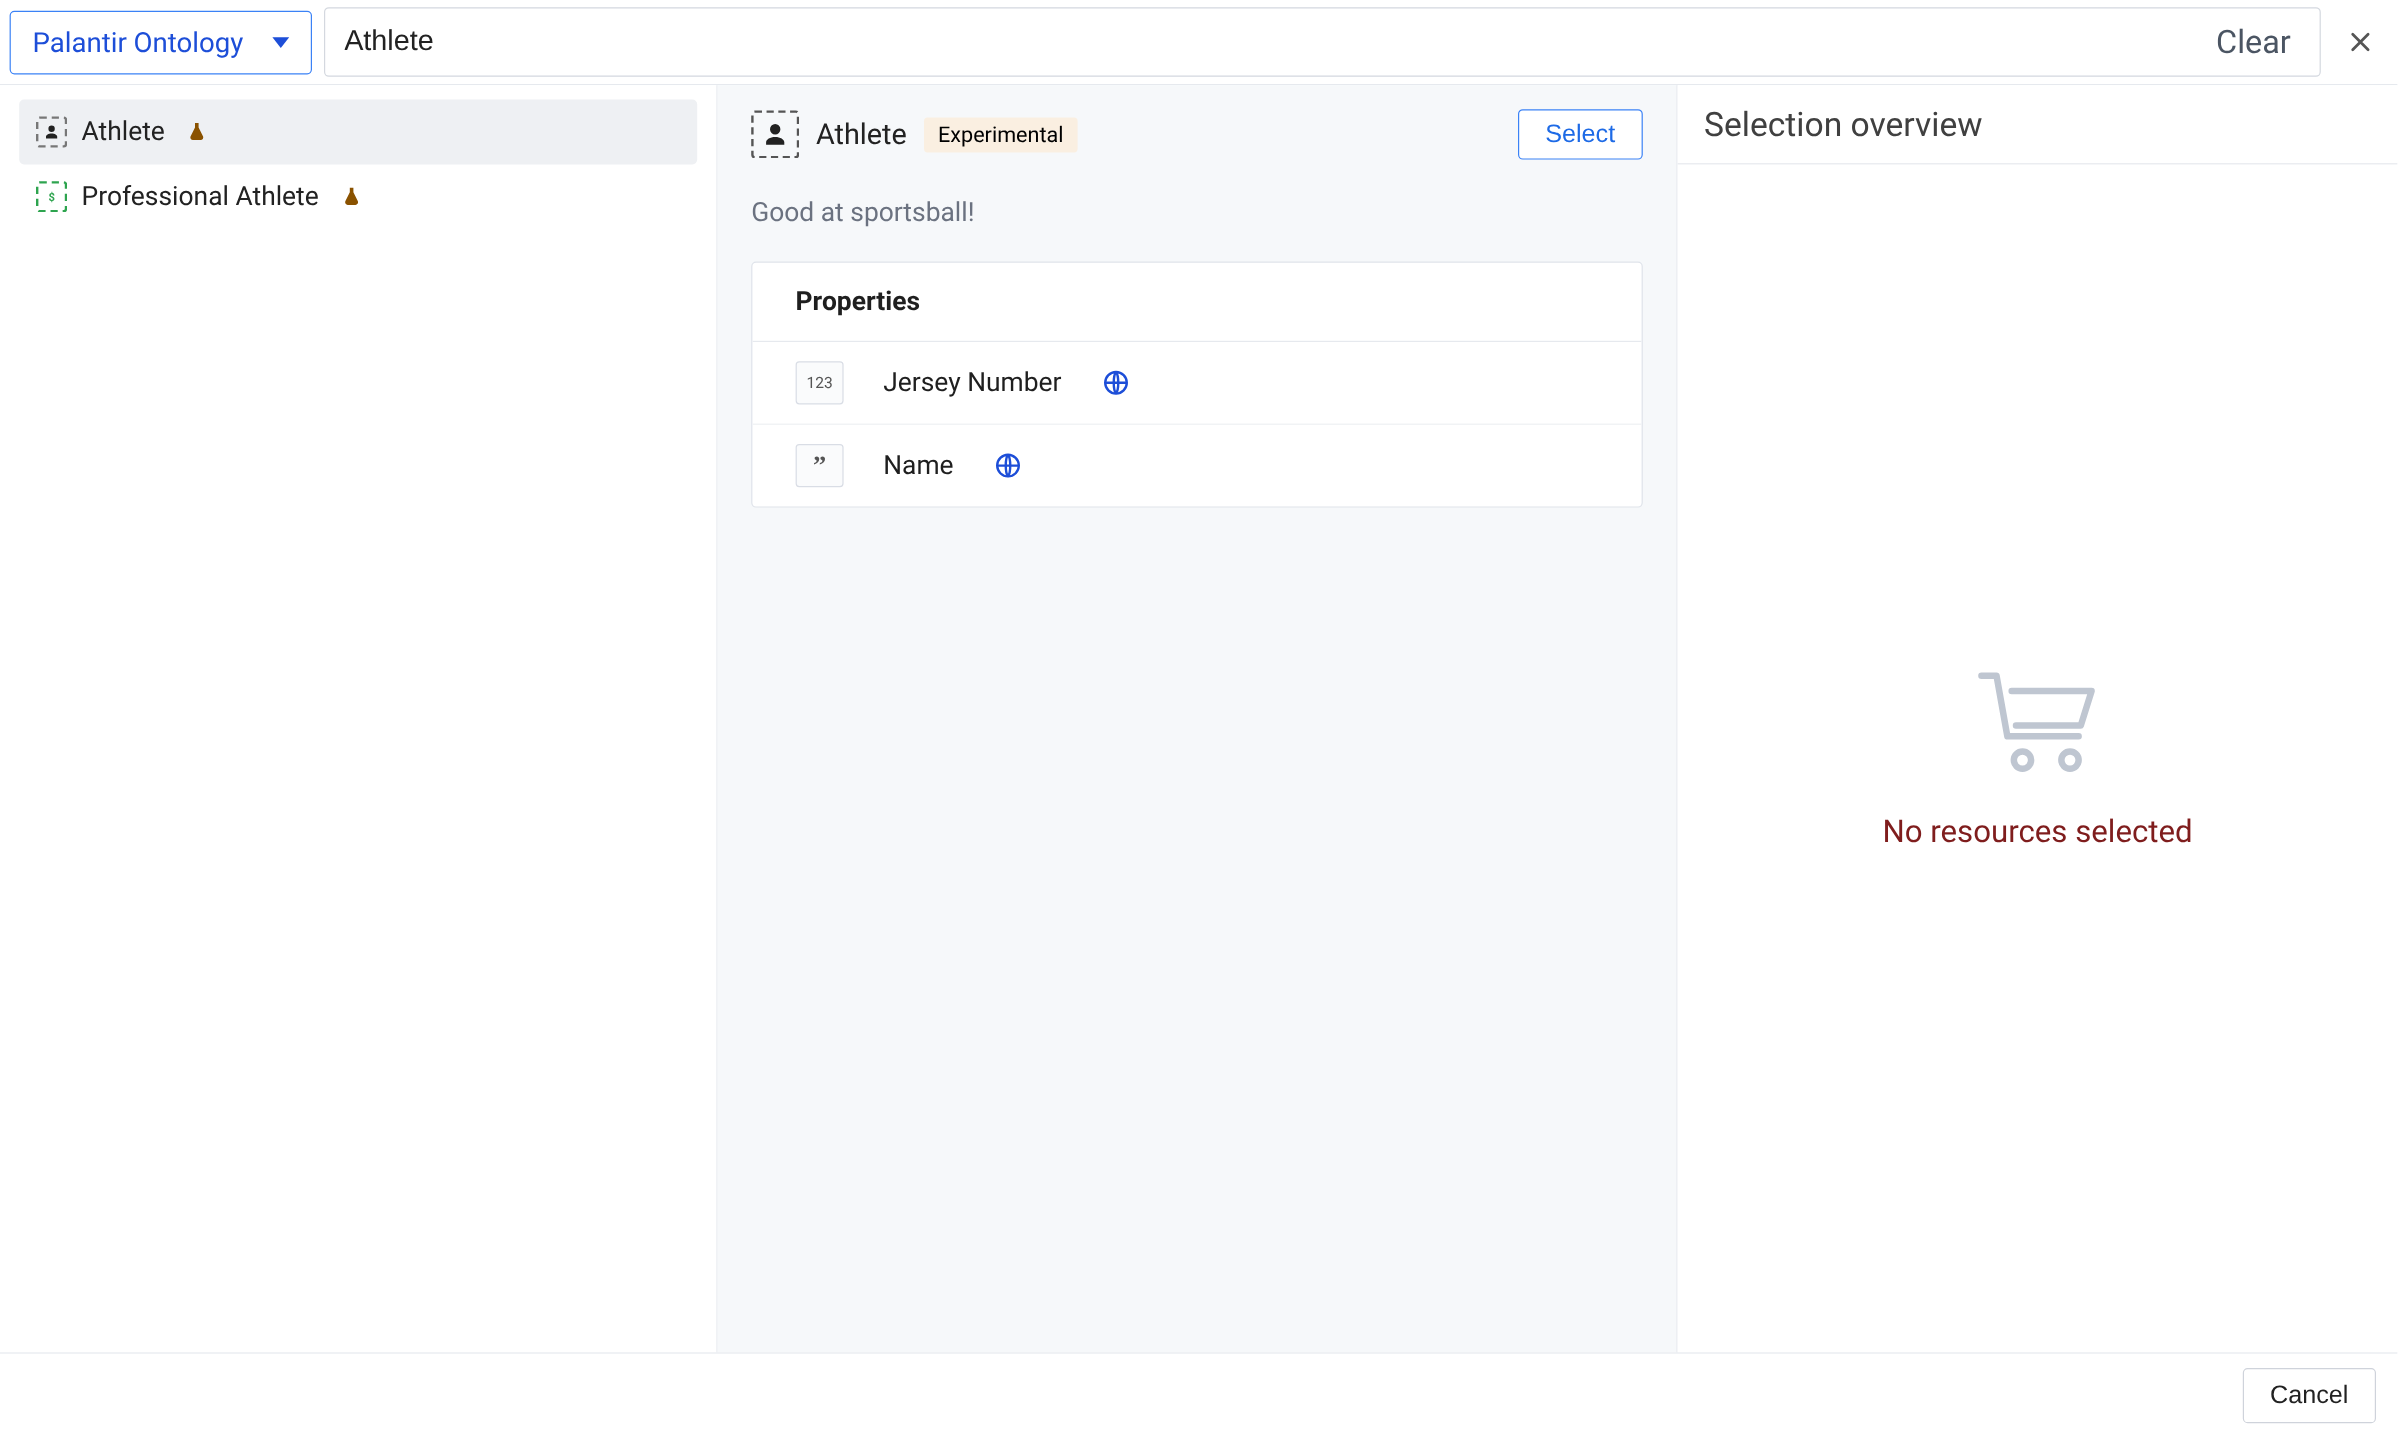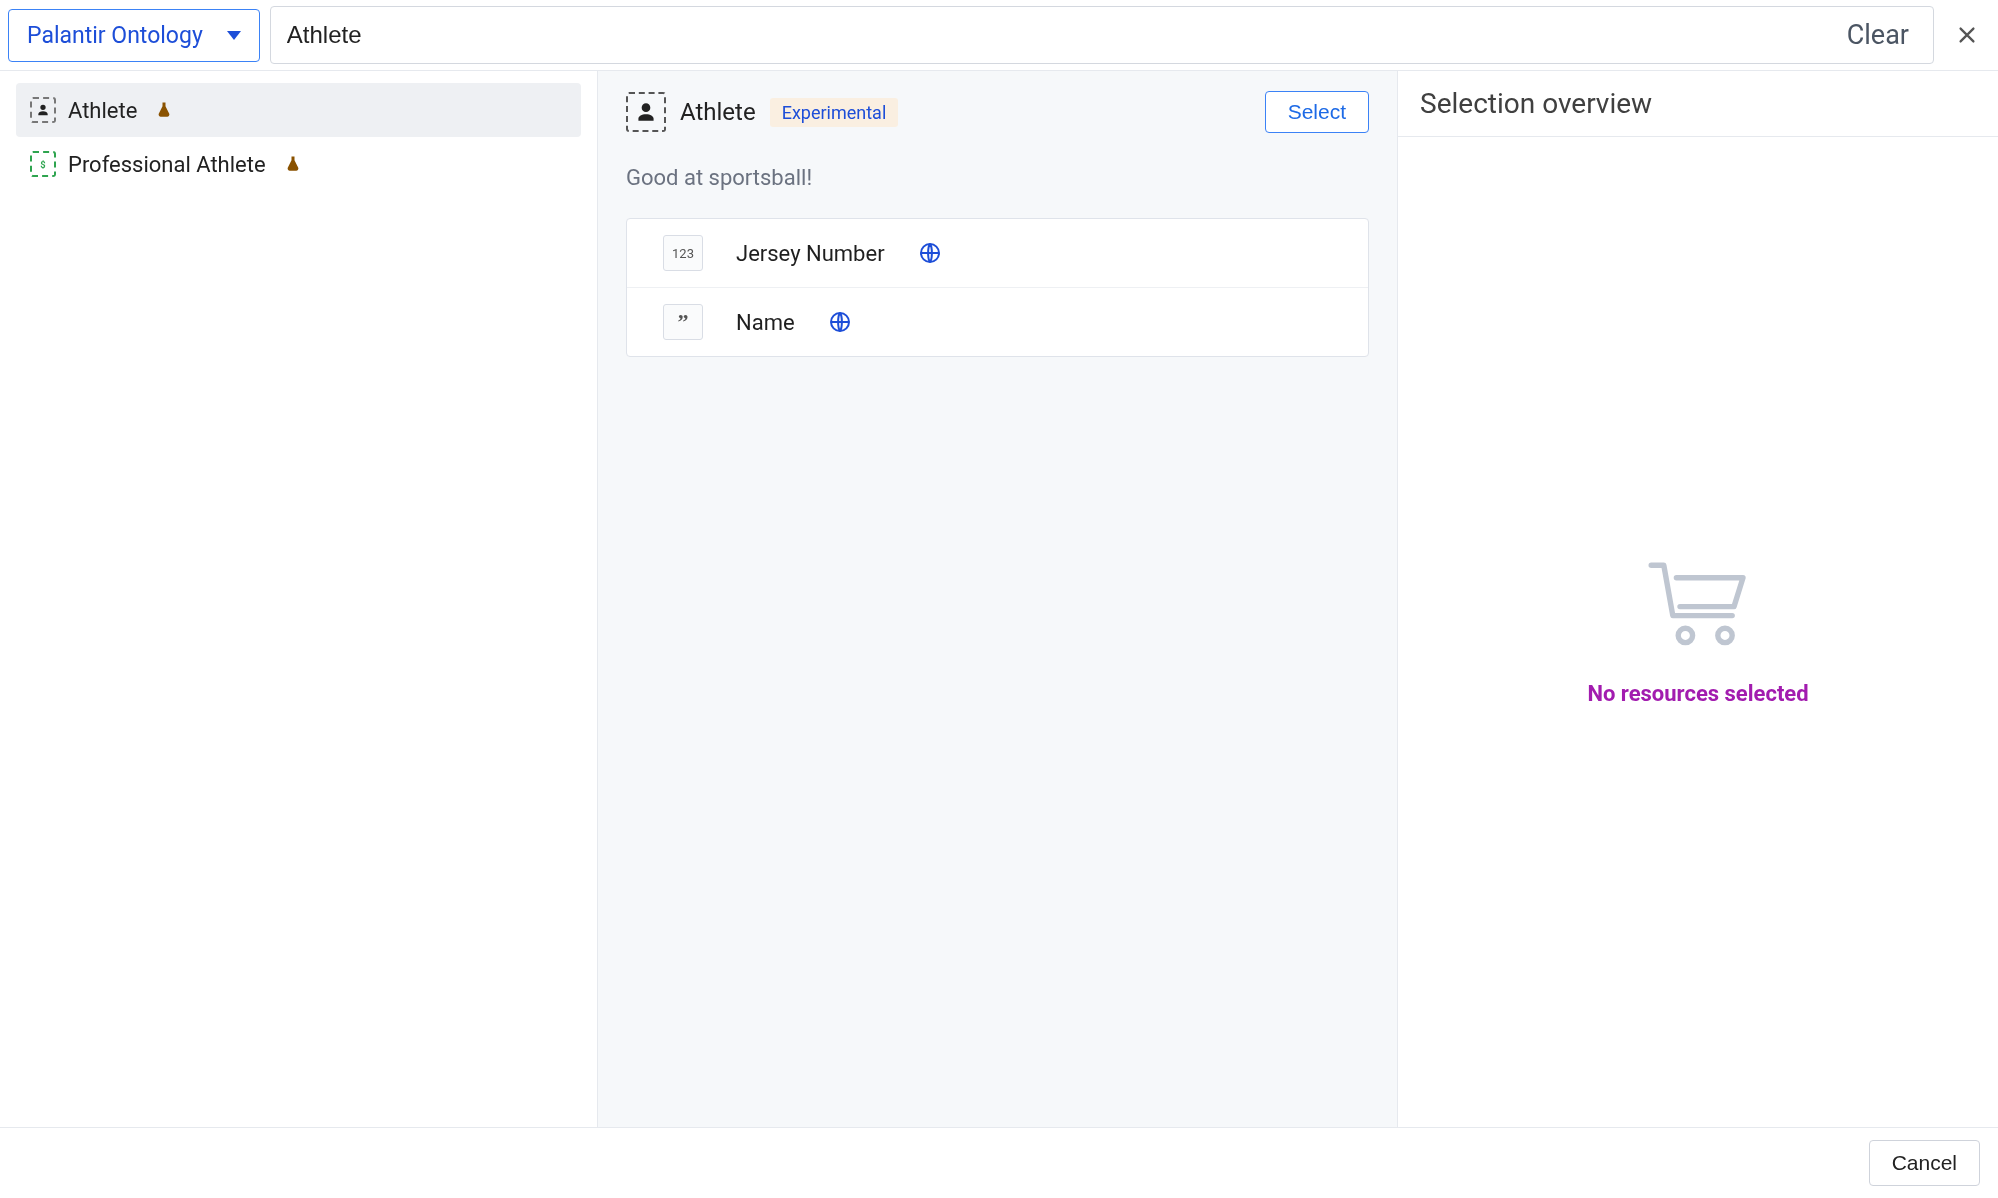--- a/index.html
+++ b/index.html
@@ -38,40 +38,40 @@
   .icon-box.dashed { border: 2px dashed #777; }
   .icon-box.dashed svg { width: 16px; height: 16px; }
   .icon-box.dashed-green { border: 2px dashed #2ea44f; color: #2ea44f; position: relative; }
   .icon-box.dashed-green svg { width: 14px; height: 14px; }
 
   
   .mid-header { display: flex; align-items: center; gap: 14px; }
   .mid-title { font-size: 24px; color: #222; }
   .big-dashed { width: 40px; height: 40px; display: inline-flex; align-items: center; justify-content: center; border: 2px dashed #555; border-radius: 3px; }
   .big-dashed svg { width: 26px; height: 26px; }
-  .exp-badge { background: #faefe1; color: #1d4ed8; font-size: 18px; padding: 4px 12px; border-radius: 3px; }
+  .exp-badge { background: #faefe1; color: #000000; font-size: 18px; padding: 4px 12px; border-radius: 3px; }
   .mid-spacer { flex: 1; }
   .select-btn { border: 1px solid #3b82f6; color: #1d6ae6; background: #fff; padding: 8px 22px; font-size: 21px; border-radius: 4px; cursor: pointer; }
 
   .mid-desc { color: #6b7280; font-size: 22px; margin: 32px 0 28px; }
 
   .props-card { background: #fff; border: 1px solid #dfe3ea; border-radius: 4px; overflow: hidden; }
   .props-head { padding: 20px 36px; font-weight: 700; font-size: 22px; border-bottom: 1px solid #e6e9ee; }
   .prop-row { display: flex; align-items: center; gap: 33px; padding: 16px 36px; border-bottom: 1px solid #eef0f3; font-size: 22px; }
   .prop-row:last-child { border-bottom: none; }
   .prop-type { width: 40px; height: 36px; border: 1px solid #d9dde5; border-radius: 3px; display: inline-flex; align-items: center; justify-content: center; font-size: 13px; color: #555; background: #fafbfc; }
   .prop-type.quote { font-family: Georgia, serif; font-weight: 700; font-size: 22px; color: #555; }
   .globe { color: #1d4ed8; display: inline-flex; }
   .globe svg { width: 24px; height: 24px; }
 
   
   .right-head { padding: 16px 22px; border-bottom: 1px solid #e6e9ee; color: #404040; font-size: 28px; }
   .right-body { flex: 1; display: flex; flex-direction: column; align-items: center; justify-content: center; gap: 28px; color: #6b7280; }
   .cart svg { width: 110px; height: 90px; color: #bfc6d1; }
-  .right-msg { font-size: 22px; color: #a21caf; font-weight: bold; }
+  .right-msg { font-size: 26px; color: #7f1d1d; }
 
   
   .footer { border-top: 1px solid #e6e9ee; padding: 12px 18px; display: flex; justify-content: flex-end; gap: 14px; }
   .btn { font-size: 21px; padding: 10px 22px; border-radius: 4px; cursor: pointer; }
   .btn-cancel { background: #fff; border: 1px solid #cfd3db; color: #222; }
   .btn-confirm { background: #8db7ef; border: 1px solid #8db7ef; color: #fff; cursor: default; }
 </style>
 </head>
 <body>
 
@@ -137,20 +137,21 @@
       </span>
       <span class="mid-title">Athlete</span>
       <span class="exp-badge">Experimental</span>
       <span class="mid-spacer"></span>
       <button class="select-btn">Select</button>
     </div>
 
     <div class="mid-desc">Good at sportsball!</div>
 
     <div class="props-card">
+      <div class="props-head">Properties</div>
 
       <div class="prop-row">
         <span class="prop-type">123</span>
         <span>Jersey Number</span>
         <span class="globe">
           <svg viewBox="0 0 24 24" fill="none" stroke="currentColor" stroke-width="2">
               <circle cx="12" cy="12" r="9"></circle>
               <path d="M3 12h18M12 3c2.5 3 2.5 15 0 18M12 3c-2.5 3-2.5 15 0 18"></path>
             </svg>
         </span>

